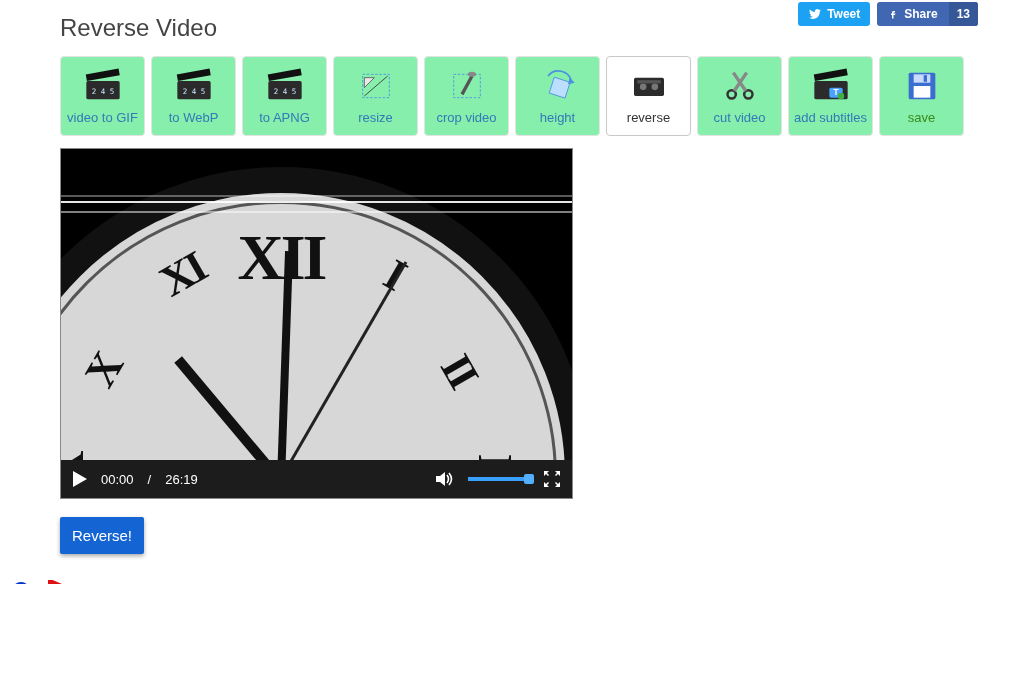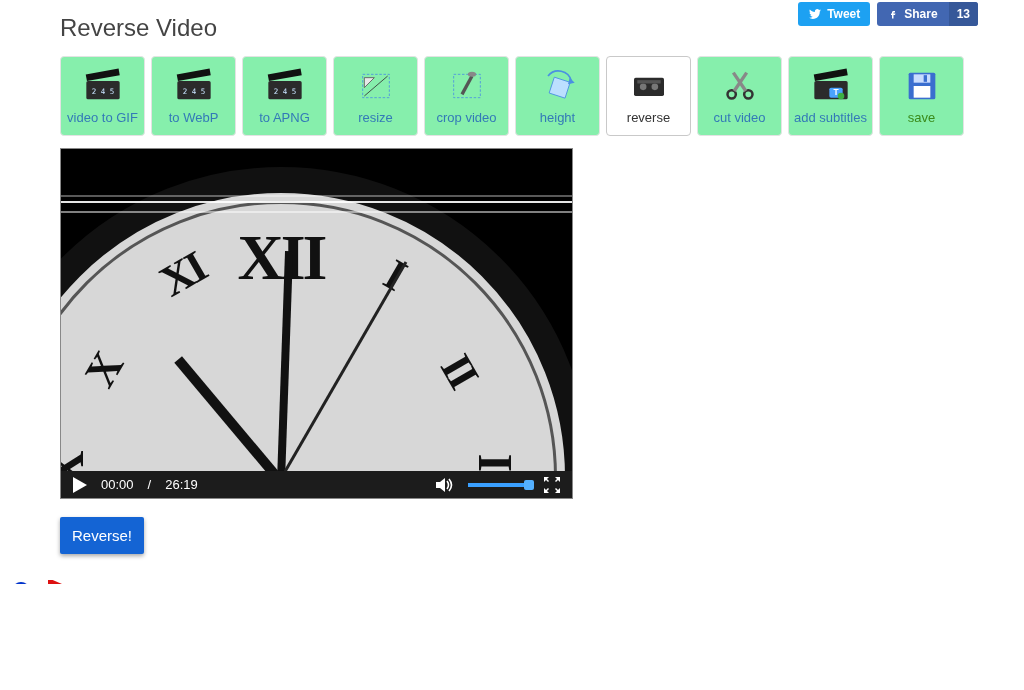--- a/index.html
+++ b/index.html
@@ -54,21 +54,21 @@
   .n10 { left: 92px; top: 152px; font-size: 44px; transform: rotate(-60deg); }
   .n9  { left: 46px; top: 50%; transform: translateY(-50%) rotate(-90deg); font-size: 48px; }
   .n3  { right: 46px; top: 50%; transform: translateY(-50%) rotate(90deg); font-size: 48px; }
   .hand { position:absolute; left:50%; top:50%; transform-origin: left center; background:#111; }
   .hand.minute { width: 230px; height: 8px; transform: rotate(-88deg); }
   .hand.hour   { width: 160px; height: 10px; transform: rotate(-130deg); }
   .hand.second { width: 250px; height: 3px; background:#222; transform: rotate(-60deg); }
   .scratch { position:absolute; top:52px; left:0; right:0; height:2px; background: rgba(255,255,255,.9); box-shadow: 0 10px 0 rgba(255,255,255,.5), 0 -6px 0 rgba(255,255,255,.35); }
 
   .controls {
-    position: absolute; left: 0; right: 0; bottom: 0; height: 27px;
+    position: absolute; left: 0; right: 0; bottom: 0; height: 38px;
     background: #1c1c1c; color: #fff; display: flex; align-items: center;
     padding: 0 12px; gap: 14px; font-size: 13px;
   }
   .timebar { flex: 1; }
   .volbar { width: 62px; height: 4px; background: #3aa0ff; position: relative; }
   .volbar::after { content:""; position:absolute; right:-4px; top:-3px; width:10px; height:10px; background:#54b0ff; border-radius:2px; }
 
   .fileinfo { margin: 8px 0 24px; color: #444; font-size: 15px; }
   .fileinfo b { color:#222; }
 

